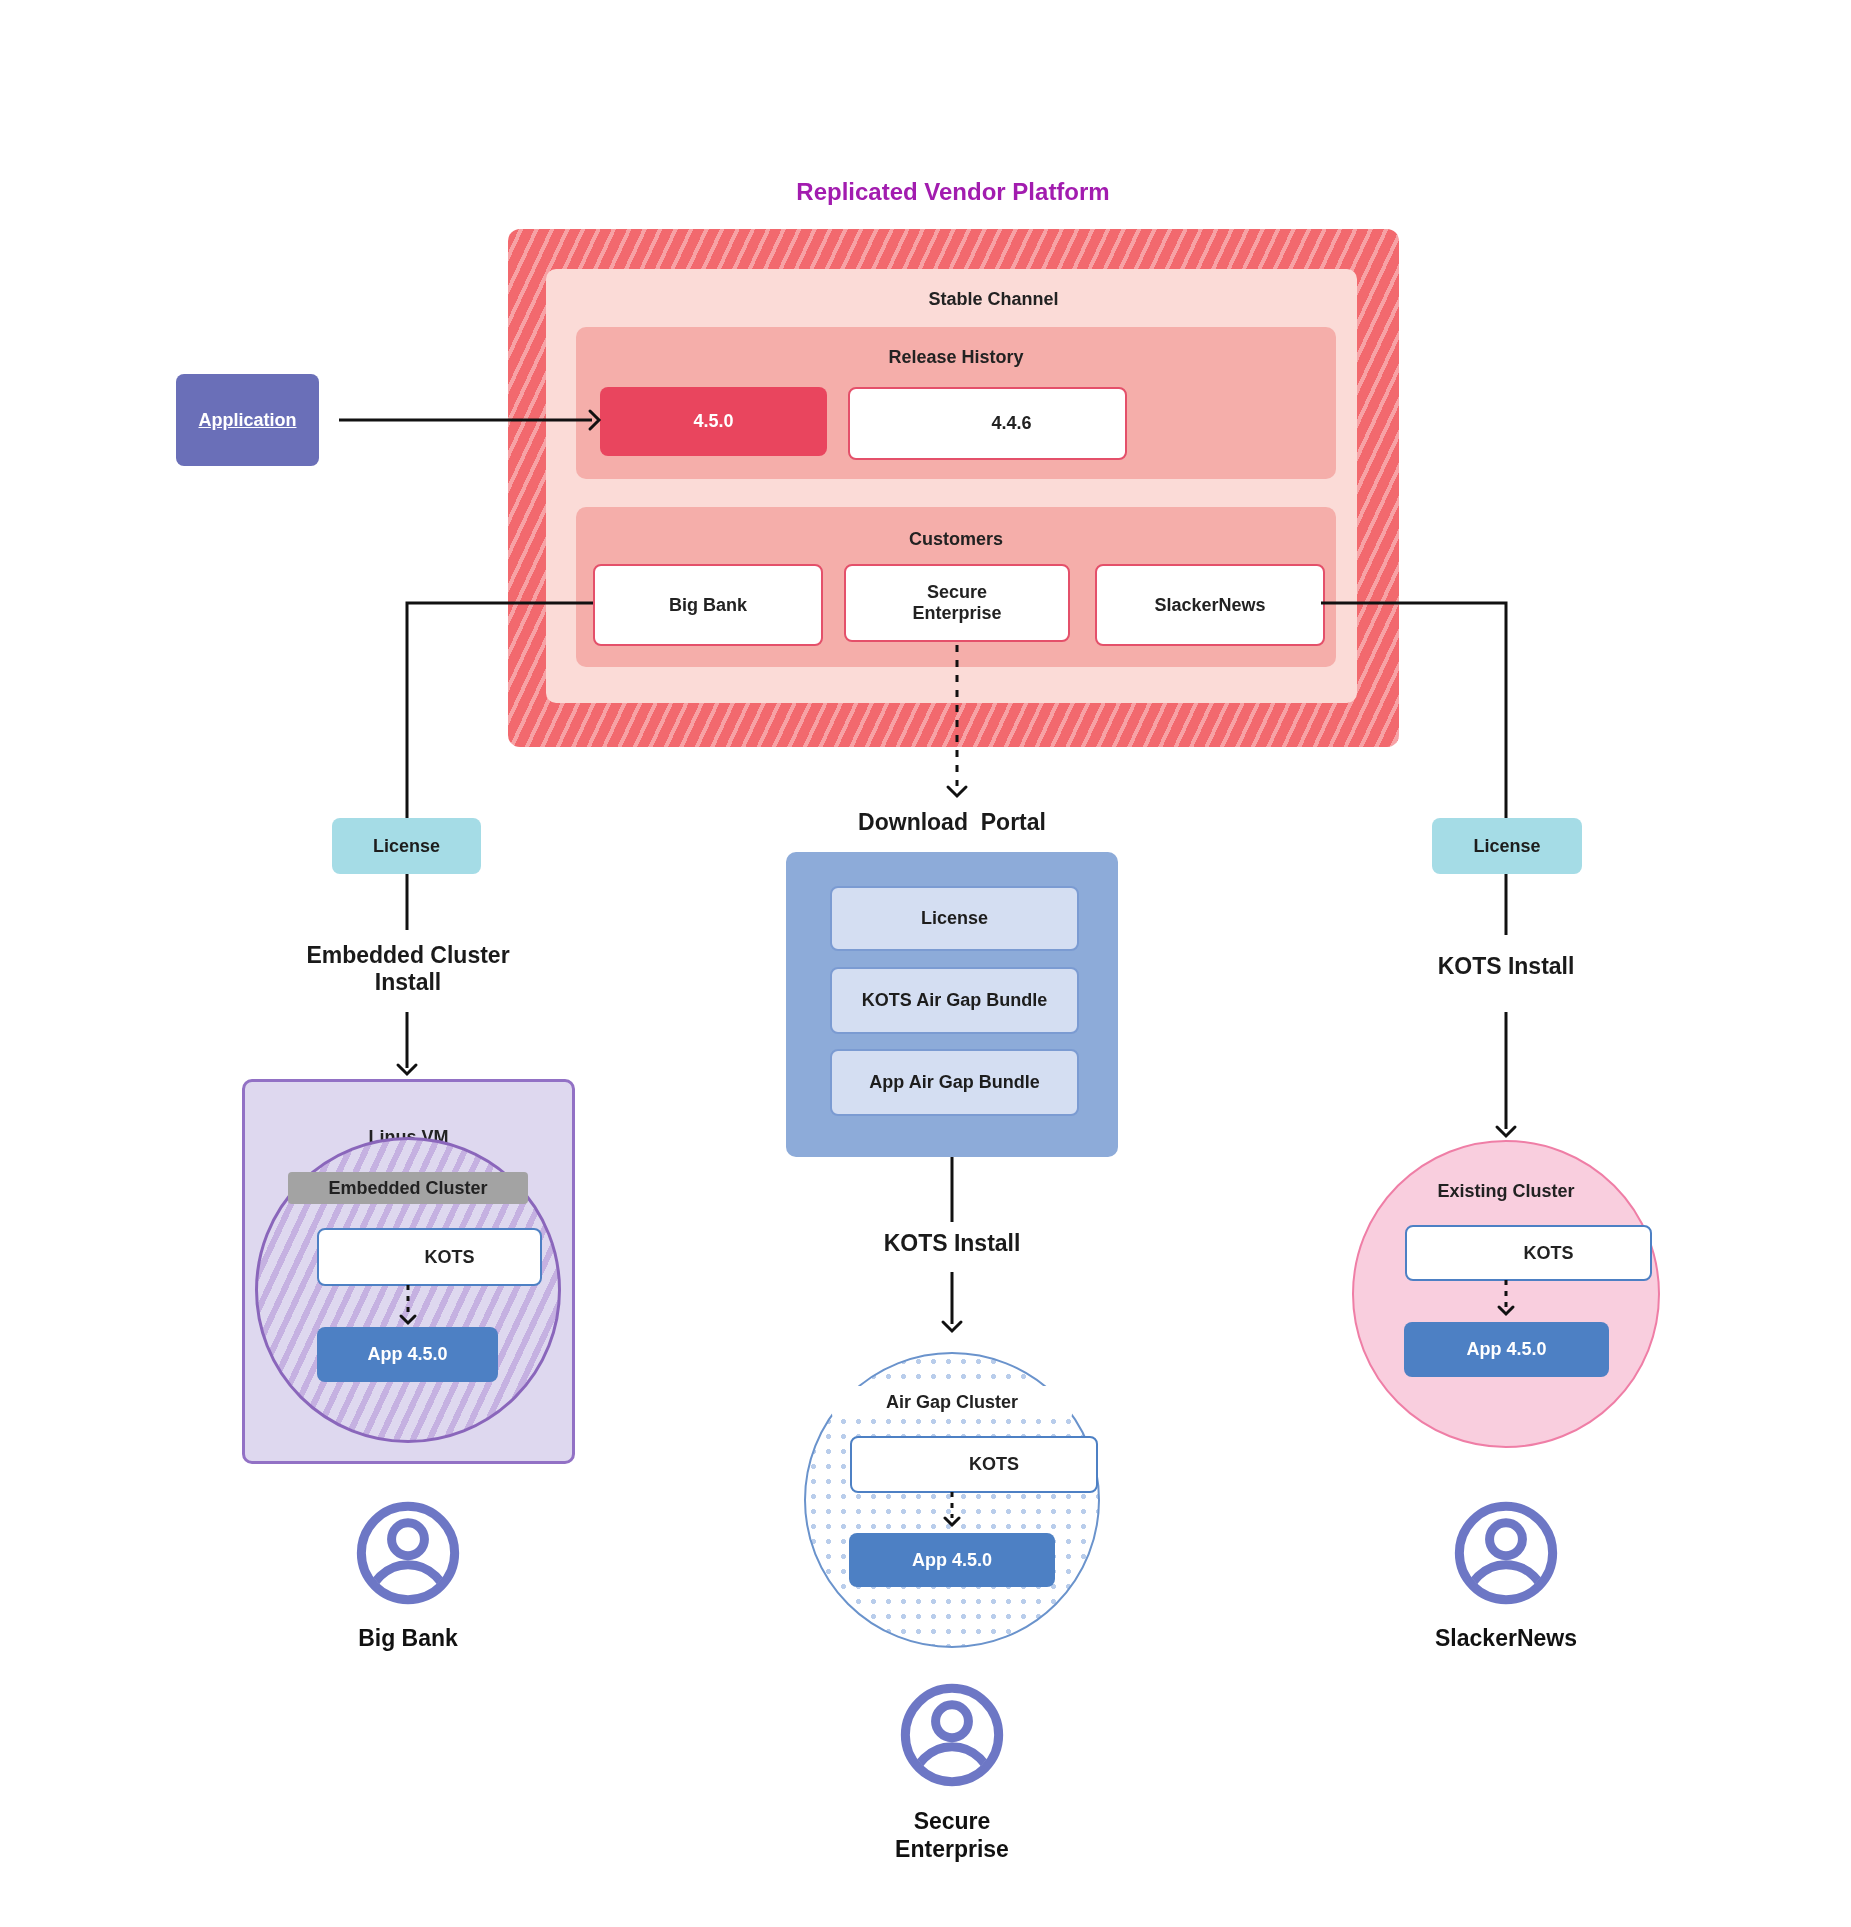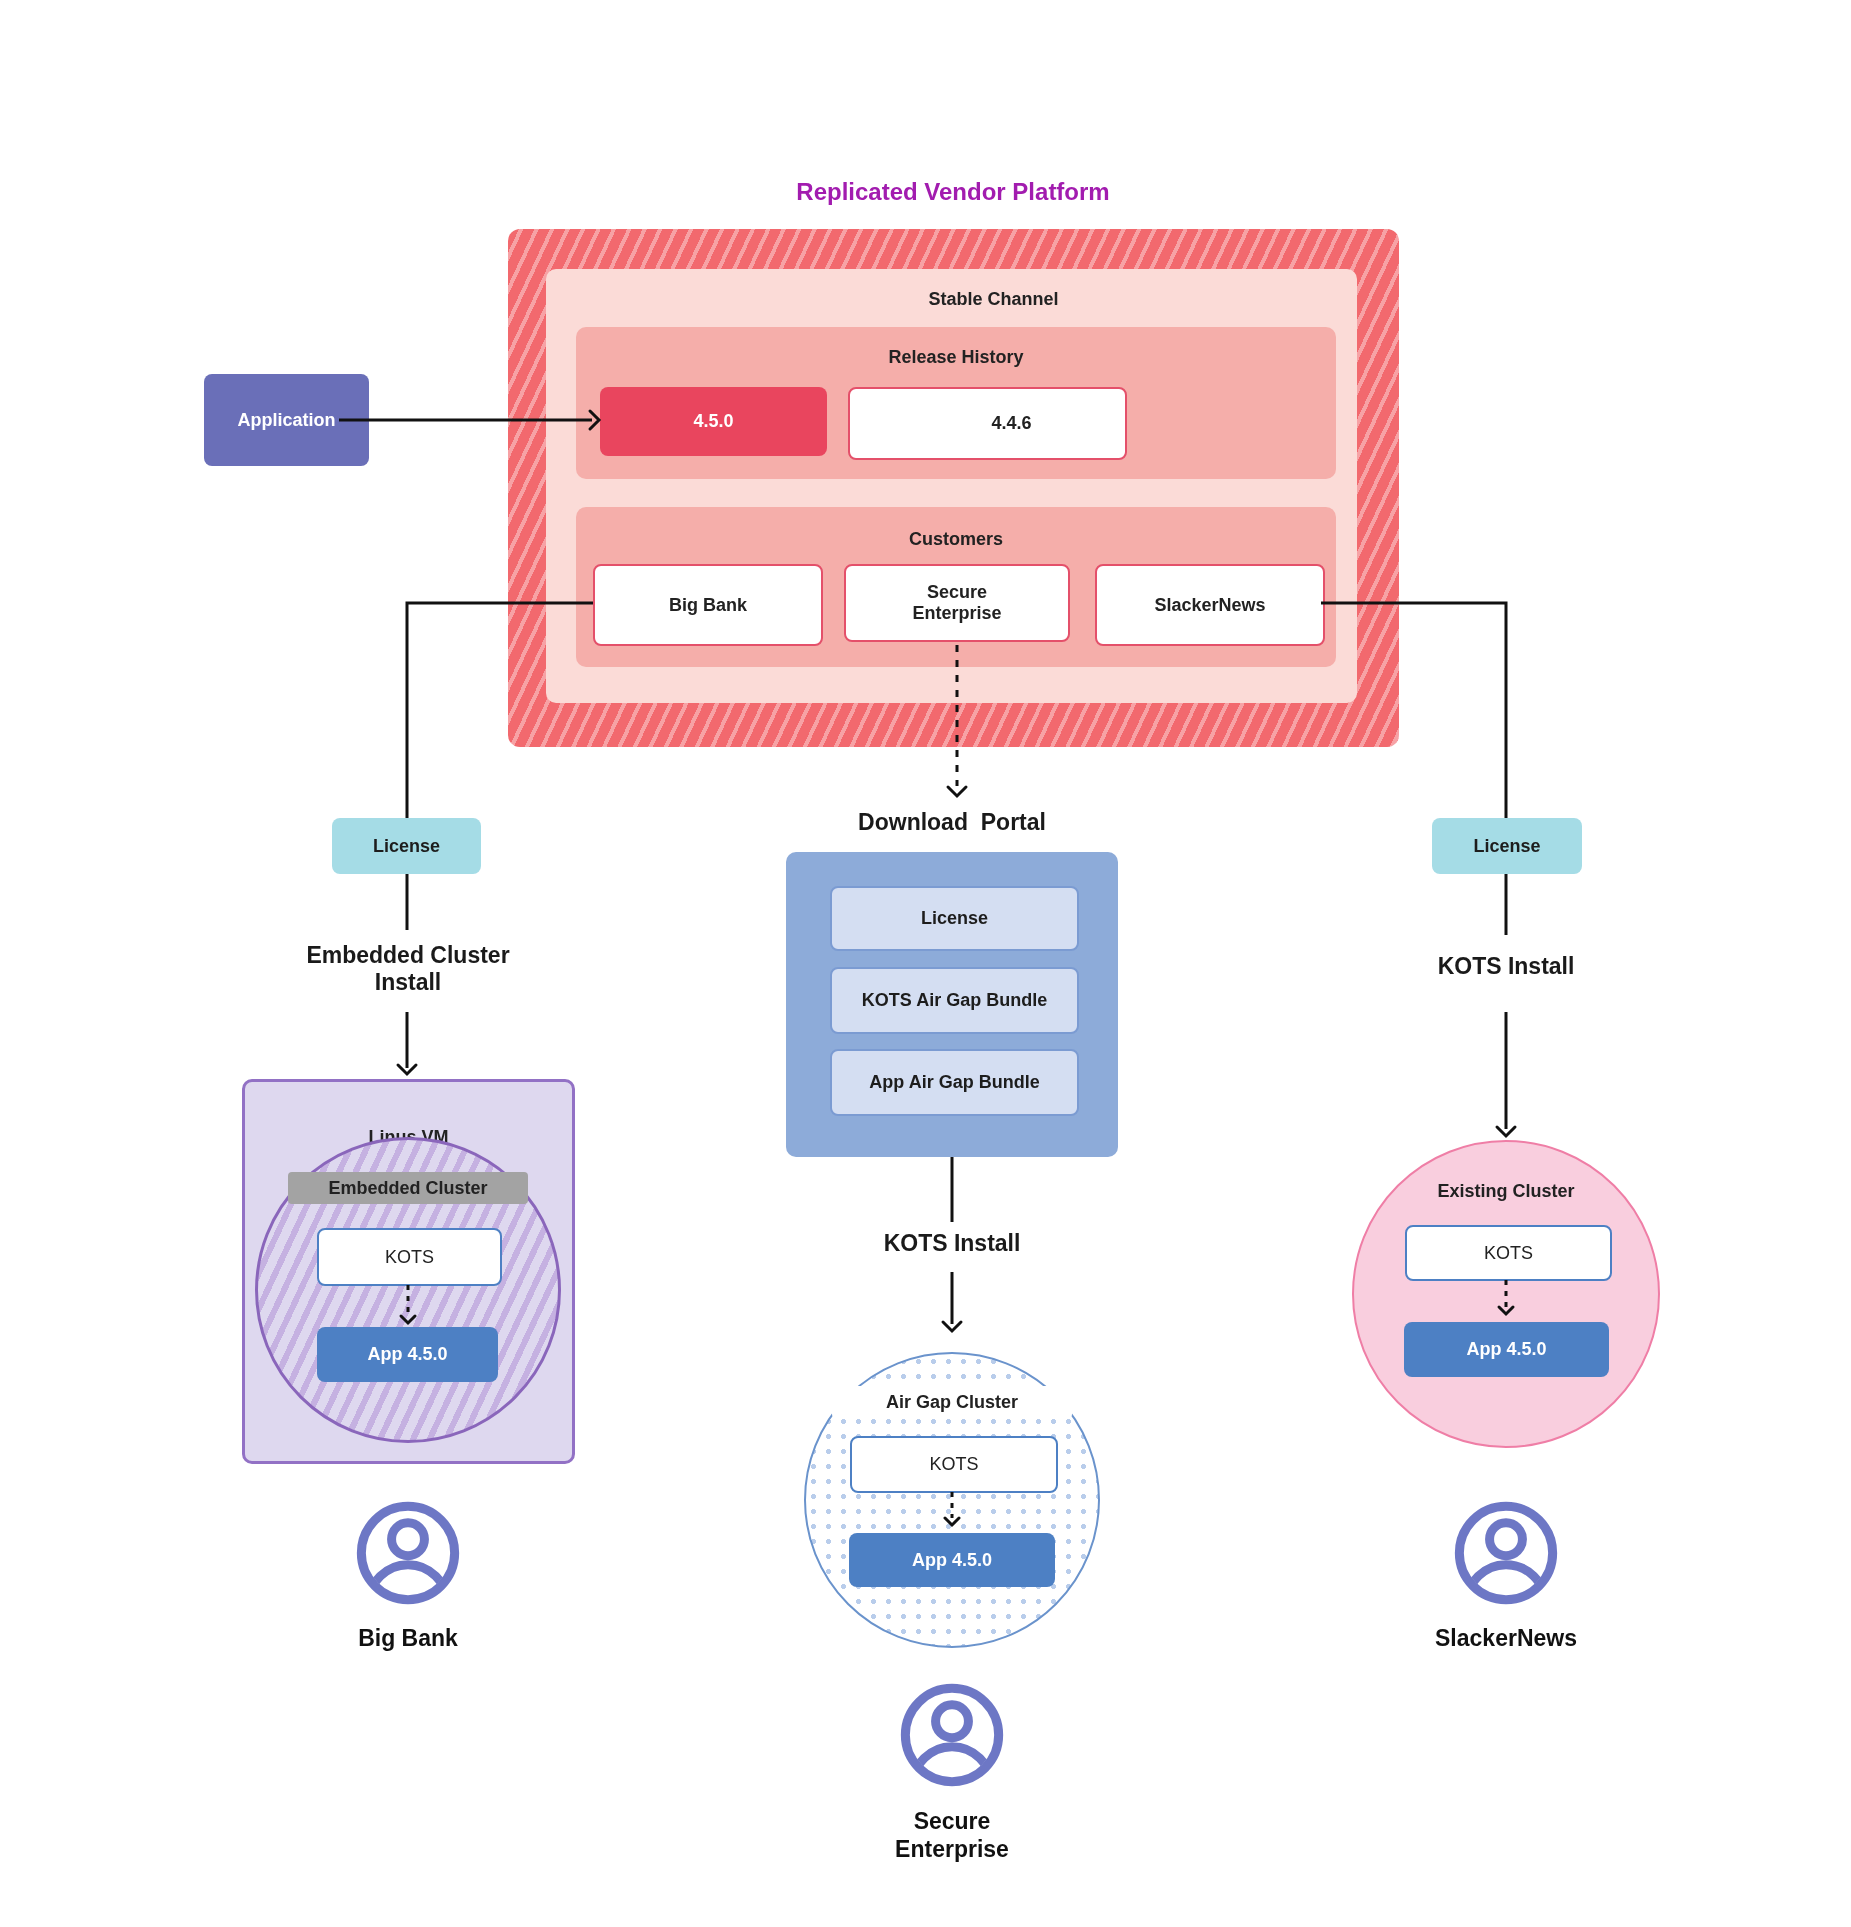--- a/index.html
+++ b/index.html
@@ -25,21 +25,21 @@
   .biglabel{font-size:23px;font-weight:700;color:#1a1a1a;line-height:1.18;}
   .portal{background:#8dabd9;border-radius:10px;}
   .portal-item{background:#d4def2;border:2px solid #7b9bd2;border-radius:8px;font-size:18px;font-weight:700;color:#1d1d1d;}
   .vmbox{background:#ded8ef;border:3px solid #9271c5;border-radius:10px;}
   .hatch-purple{
     background:repeating-linear-gradient(115deg,rgba(0,0,0,0) 0 9px,#c5b1e1 9px 15px),#ded8ef;
     border:3px solid #8a66bb;border-radius:50%;
   }
   .chip-lav{background:#a3a3a3;border-radius:4px;}
   .chip-white{background:#ffffff;border-radius:4px;}
-  .kotsbox{background:#ffffff;border:2px solid #4d80c4;border-radius:8px;font-size:18px;font-weight:400;color:#222;}
+  .kotsbox{background:#ffffff;border:2px solid #4d80c4;border-radius:8px;font-size:18px;font-weight:700;color:#222;padding-left:40px;}
   .appblue{background:#4d80c4;color:#ffffff;border-radius:8px;font-size:18px;font-weight:700;}
   .dotcircle{
     background-image:radial-gradient(#b9cdeb 2.4px,rgba(0,0,0,0) 2.5px);
     background-size:15px 15px;background-color:#ffffff;
     border:2px solid #6a93cc;border-radius:50%;
   }
   .pinkcircle{background:#f9cede;border:2px solid #ef7ea6;border-radius:50%;}
   .personlabel{font-size:23px;font-weight:700;color:#111;line-height:1.2;}
   .pre{white-space:pre;}
   svg.overlay{position:absolute;left:0;top:0;pointer-events:none;}
@@ -60,21 +60,21 @@
   <div class="abs center seclabel" style="left:576px;top:346px;width:760px;height:22px;">Release History</div>
   <div class="abs center release-hot" style="left:600px;top:387px;width:227px;height:69px;">4.5.0</div>
   <div class="abs center whitecard" style="left:848px;top:387px;width:227px;height:69px;padding-left:48px;">4.4.6</div>
 
   <div class="abs midpink" style="left:576px;top:507px;width:760px;height:160px;"></div>
   <div class="abs center seclabel" style="left:576px;top:528px;width:760px;height:22px;text-align:right;">Customers</div>
   <div class="abs center whitecard" style="left:593px;top:564px;width:226px;height:78px;">Big Bank</div>
   <div class="abs center whitecard" style="left:844px;top:564px;width:226px;height:78px;padding:0 40px;box-sizing:border-box;">Secure Enterprise</div>
   <div class="abs center whitecard" style="left:1095px;top:564px;width:226px;height:78px;">SlackerNews</div>
 
-  <div class="abs center application" style="left:204px;top:374px;width:165px;height:92px;">Application</div>
+  <div class="abs center application" style="left:176px;top:374px;width:143px;height:92px;text-decoration:underline;">Application</div>
 
   <div class="abs center license" style="left:332px;top:818px;width:149px;height:56px;">License</div>
   <div class="abs center license" style="left:1432px;top:818px;width:150px;height:56px;">License</div>
 
   <div class="abs center biglabel" style="left:292px;top:940px;width:232px;height:58px;">Embedded Cluster Install</div>
   <div class="abs center biglabel" style="left:1386px;top:952px;width:240px;height:30px;">KOTS Install</div>
   <div class="abs center biglabel pre" style="left:802px;top:808px;width:300px;height:30px;">Download  Portal</div>
 
   <div class="abs portal" style="left:786px;top:852px;width:332px;height:305px;"></div>
   <div class="abs center portal-item" style="left:830px;top:886px;width:245px;height:61px;">License</div>

